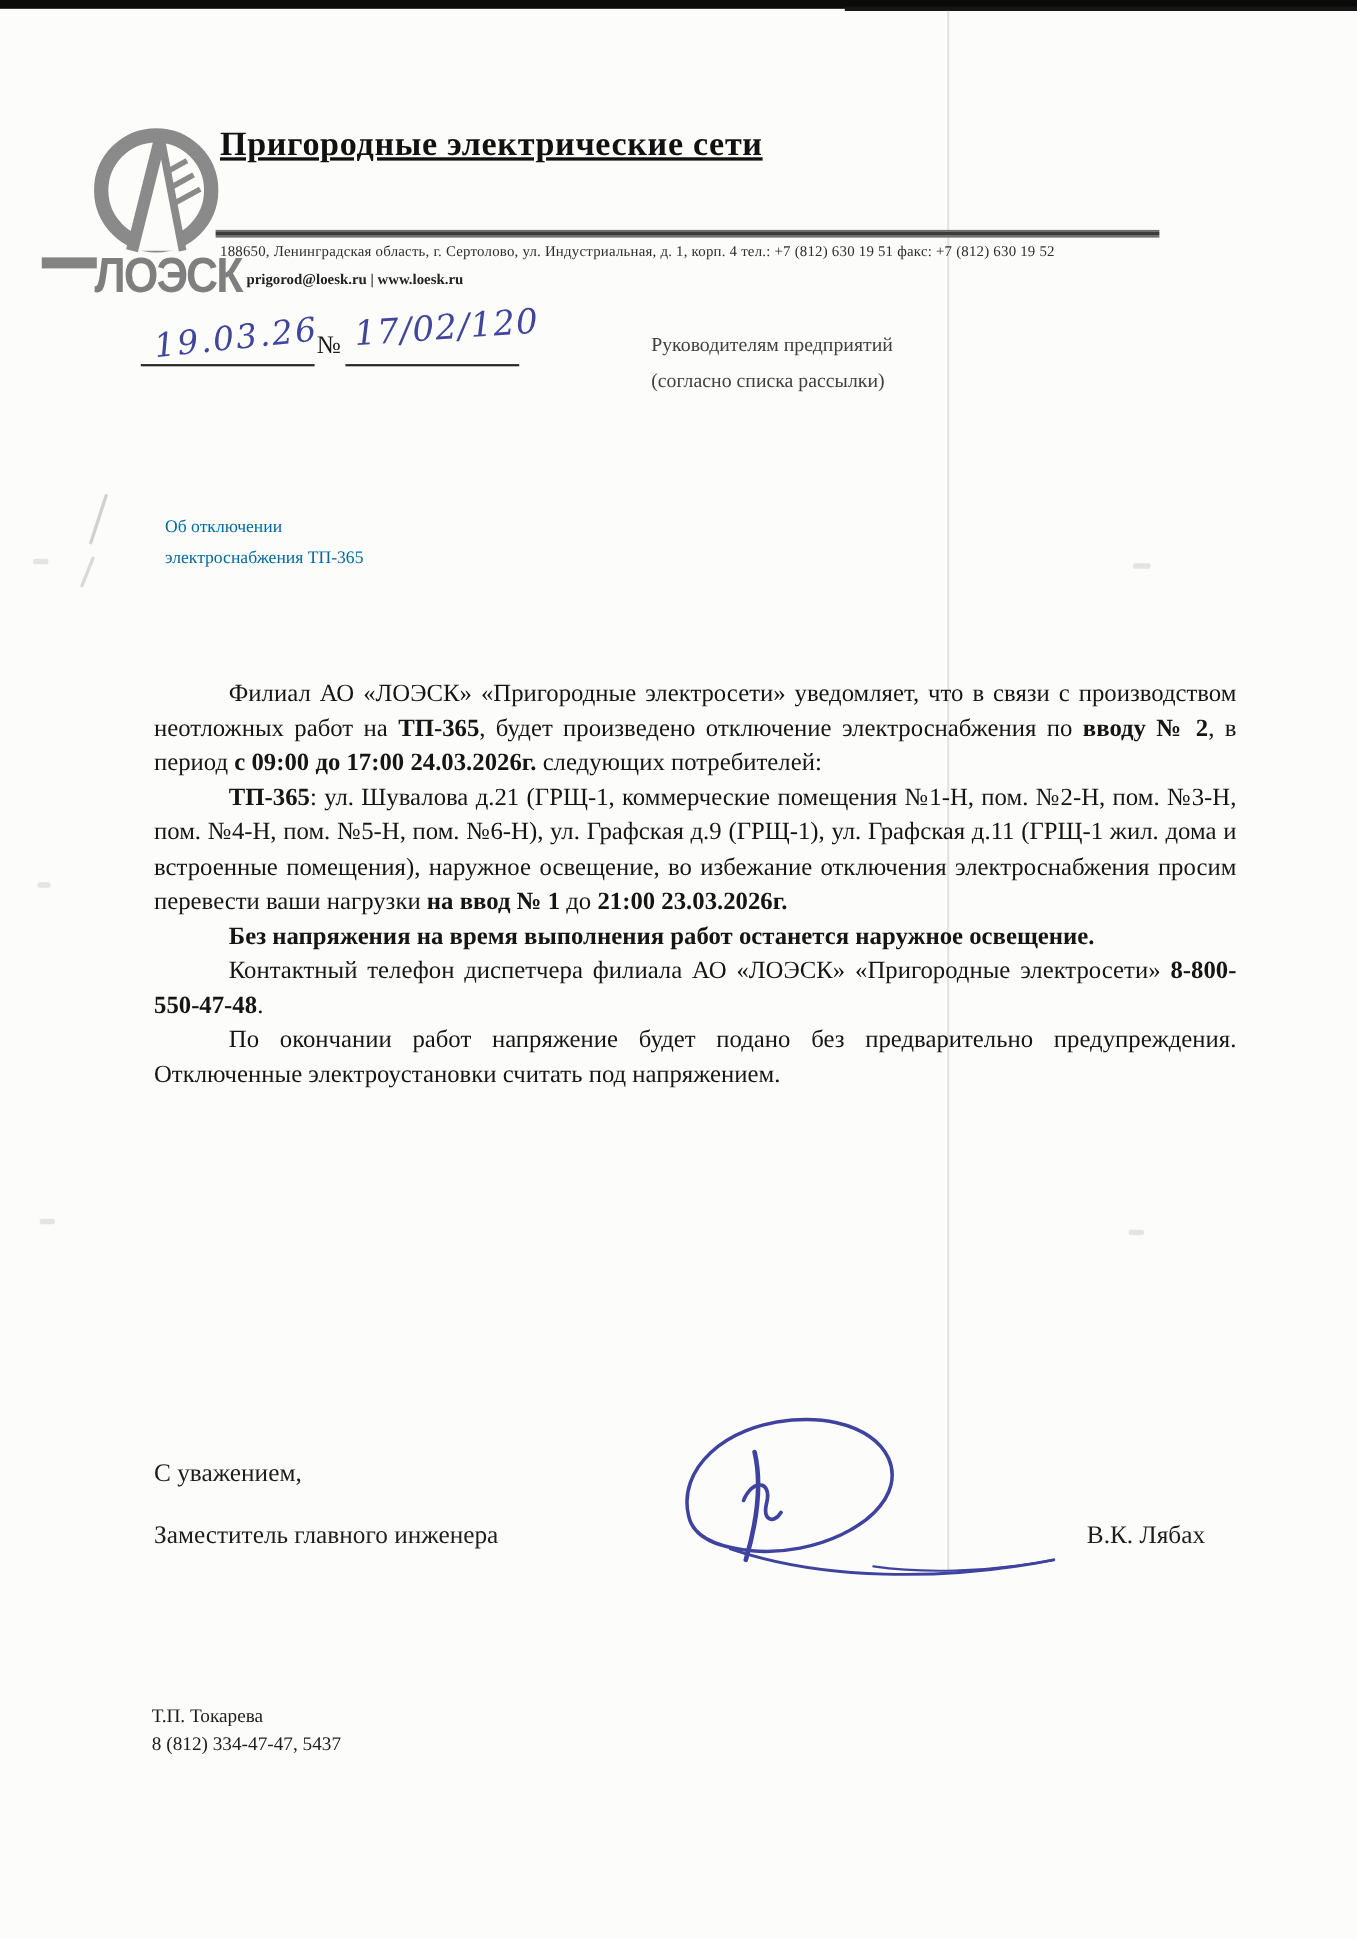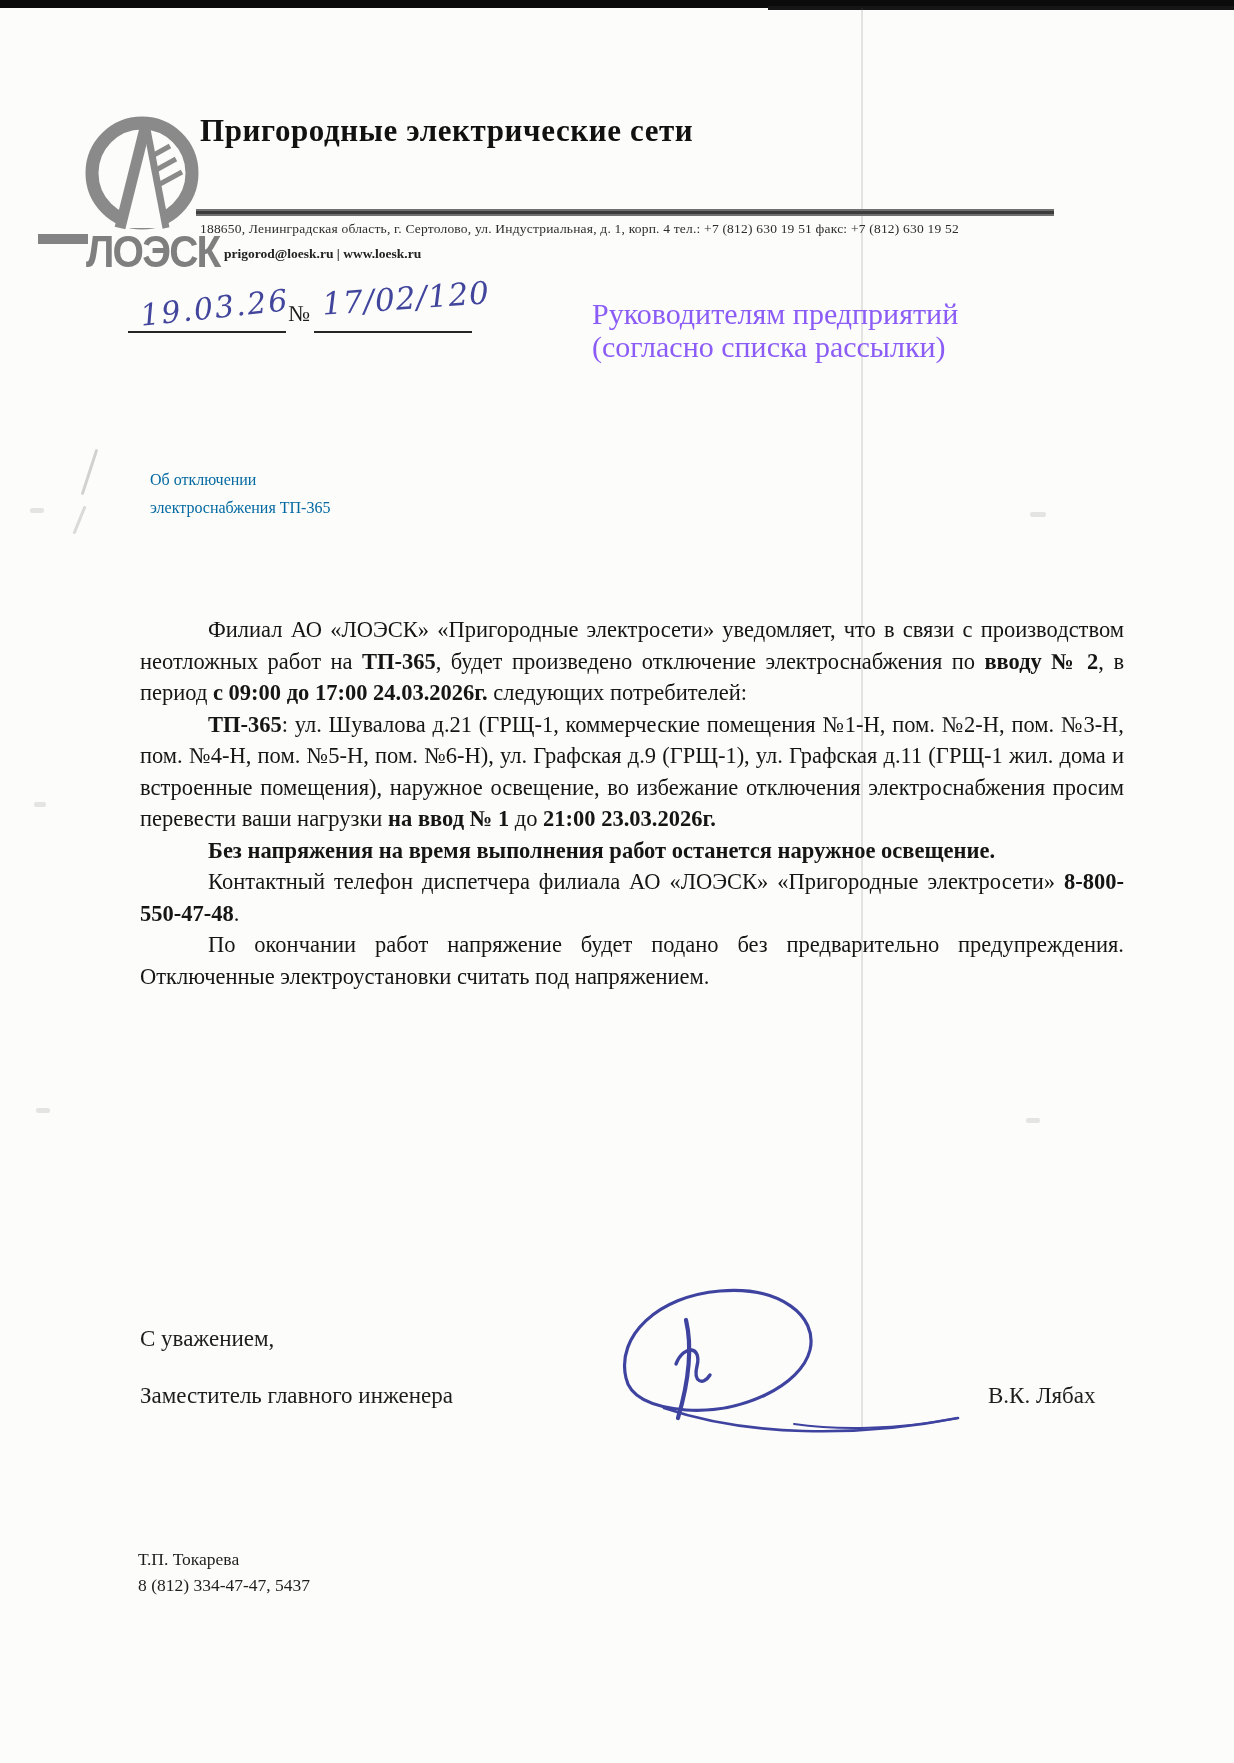--- a/index.html
+++ b/index.html
@@ -26,34 +26,34 @@
   .logo-dash { position:absolute; left:38px; top:234px; width:50px; height:10px; background:#838383; }
   .logo-wordmark {
     position:absolute; left:86px; top:226px;
     font-family:"Liberation Sans","DejaVu Sans",sans-serif;
     font-weight:bold; font-size:44px; color:#7f7f7f;
     letter-spacing:-2px; transform:scale(0.92,1.02); transform-origin:left top;
   }
   .header-block { position:absolute; left:200px; top:106px; width:880px; }
   .header-line1 { font-size:22px; color:#2e2e2e; }
   .header-line2 { font-size:22px; font-weight:bold; color:#2b2b2b; margin-top:9px; letter-spacing:0.2px; }
-  .header-line3 { font-size:31px; font-weight:bold; color:#111; margin-top:7px; letter-spacing:0.6px; }
+  .header-line3 { font-size:31px; font-weight:bold; color:#111; margin-top:7px; letter-spacing:0.6px;text-decoration:underline; }
   .header-divider { position:absolute; left:196px; top:209px; width:858px; height:7px;
     background:linear-gradient(to bottom,#6f6f6f 0 2px,#3c3c3c 2px 5px,#707070 5px); }
   .header-address { position:absolute; left:200px; top:221px; width:860px; font-size:13.5px; color:#2d2d2d; letter-spacing:0.2px; }
   .header-contacts { position:absolute; left:224px; top:246px; font-size:13.5px; font-weight:bold; color:#222; }
 
   
   .hand { font-style:italic; color:#41459c; font-family:"DejaVu Serif","Liberation Serif",serif; }
   .ref-date { position:absolute; left:140px; top:290px; font-size:30px; transform:rotate(-6deg); letter-spacing:2px; }
   .ref-underline-1 { position:absolute; left:128px; top:331px; width:158px; height:2px; background:#262626; }
   .ref-no-sign { position:absolute; left:288px; top:301px; font-size:23px; color:#1c1c1c; }
   .ref-number { position:absolute; left:322px; top:280px; font-size:31px; transform:rotate(-4deg); letter-spacing:1px; }
   .ref-underline-2 { position:absolute; left:314px; top:331px; width:158px; height:2px; background:#262626; }
-  .recipient-block { position:absolute; left:592px; top:297px; font-size:30px; line-height:33px; color:#8b5cf6; }
+  .recipient-block { position:absolute; left:592px; top:297px; font-size:18px; line-height:33px; color:#404040; }
 
   
   .subject-block { position:absolute; left:150px; top:466px; font-size:16px; line-height:28px; color:#0369a1; }
 
   
   .body-block { position:absolute; left:140px; top:614px; width:984px;
     font-size:22.5px; line-height:31.5px; text-align:justify; color:#151515; }
   .body-block p { margin:0; text-indent:68px; }
   .body-block strong { font-weight:bold; }
   .para-bold { font-weight:bold; }

